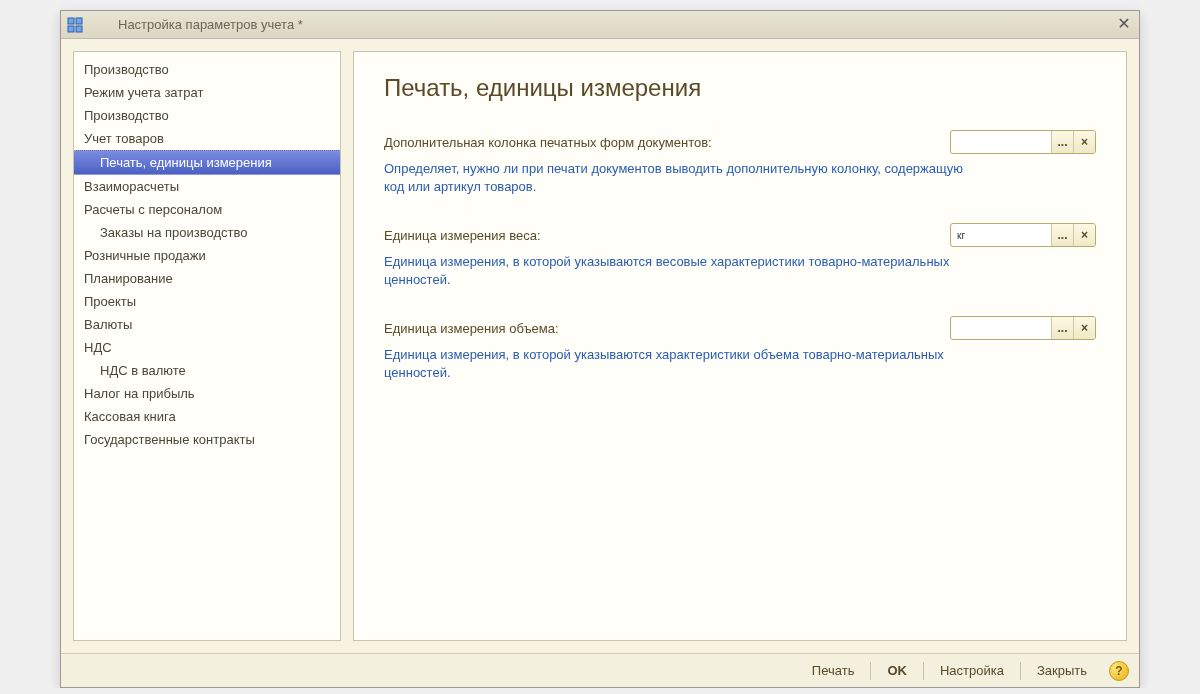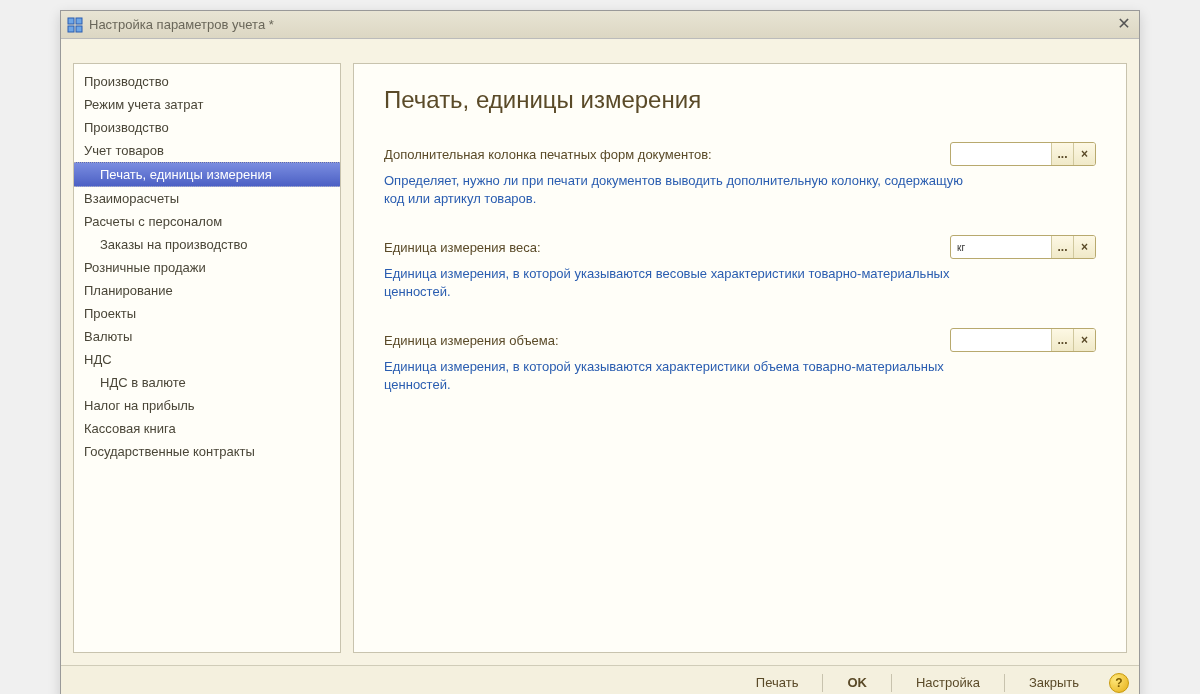--- a/index.html
+++ b/index.html
@@ -30,39 +30,39 @@
     }
     .titlebar-icon {
       width: 16px; height: 16px;
       margin-right: 6px;
       display: inline-block;
     }
     .titlebar-icon svg { display: block; }
     .titlebar-title {
       color: #6a675a;
       font-size: 13px;
+      margin-left: 29px;
     }
     .close-btn {
       position: absolute;
       right: 4px;
       top: 2px;
       width: 22px; height: 20px;
       display: flex; align-items: center; justify-content: center;
       color: #555;
       font-size: 16px;
       cursor: pointer;
     }
     .client {
       padding: 12px;
       background: #f7f3e3;
     }
     .columns {
       display: flex;
       gap: 12px;
-      margin-top: 12px;
     }
     .sidebar {
       width: 268px;
       background: #fffef8;
       border: 1px solid #c8c3ae;
       padding: 6px 0;
       height: 590px;
       overflow: hidden;
     }
     .sidebar-item {
@@ -143,21 +143,21 @@
       max-width: 580px;
     }
     .footer {
       border-top: 1px solid #d0ccb8;
       background: #f4f0de;
       height: 34px;
       display: flex;
       align-items: center;
       justify-content: flex-end;
       padding: 0 10px;
-      gap: 14px;
+      gap: 6px;
     }
     .footer-btn {
       padding: 3px 10px;
       color: #5a4a28;
       font-size: 13px;
       cursor: pointer;
       border-radius: 3px;
     }
     .footer-btn.primary { font-weight: bold; }
     .footer-sep {

